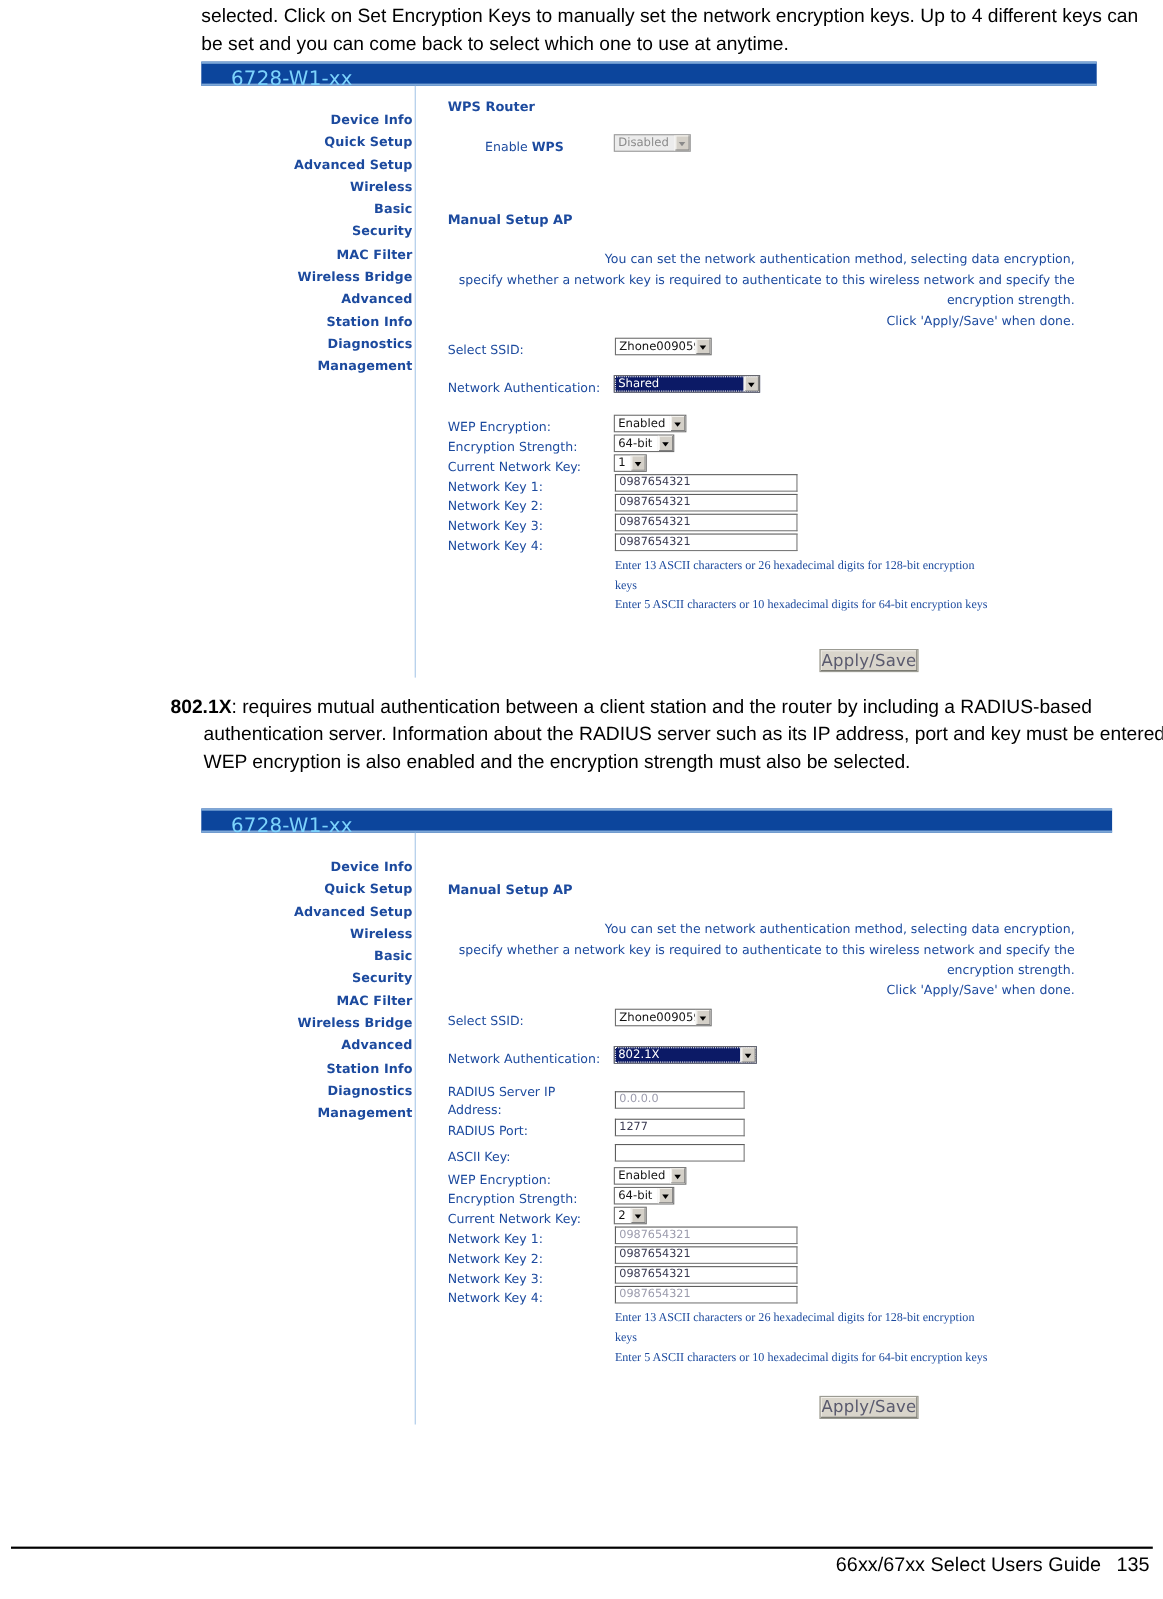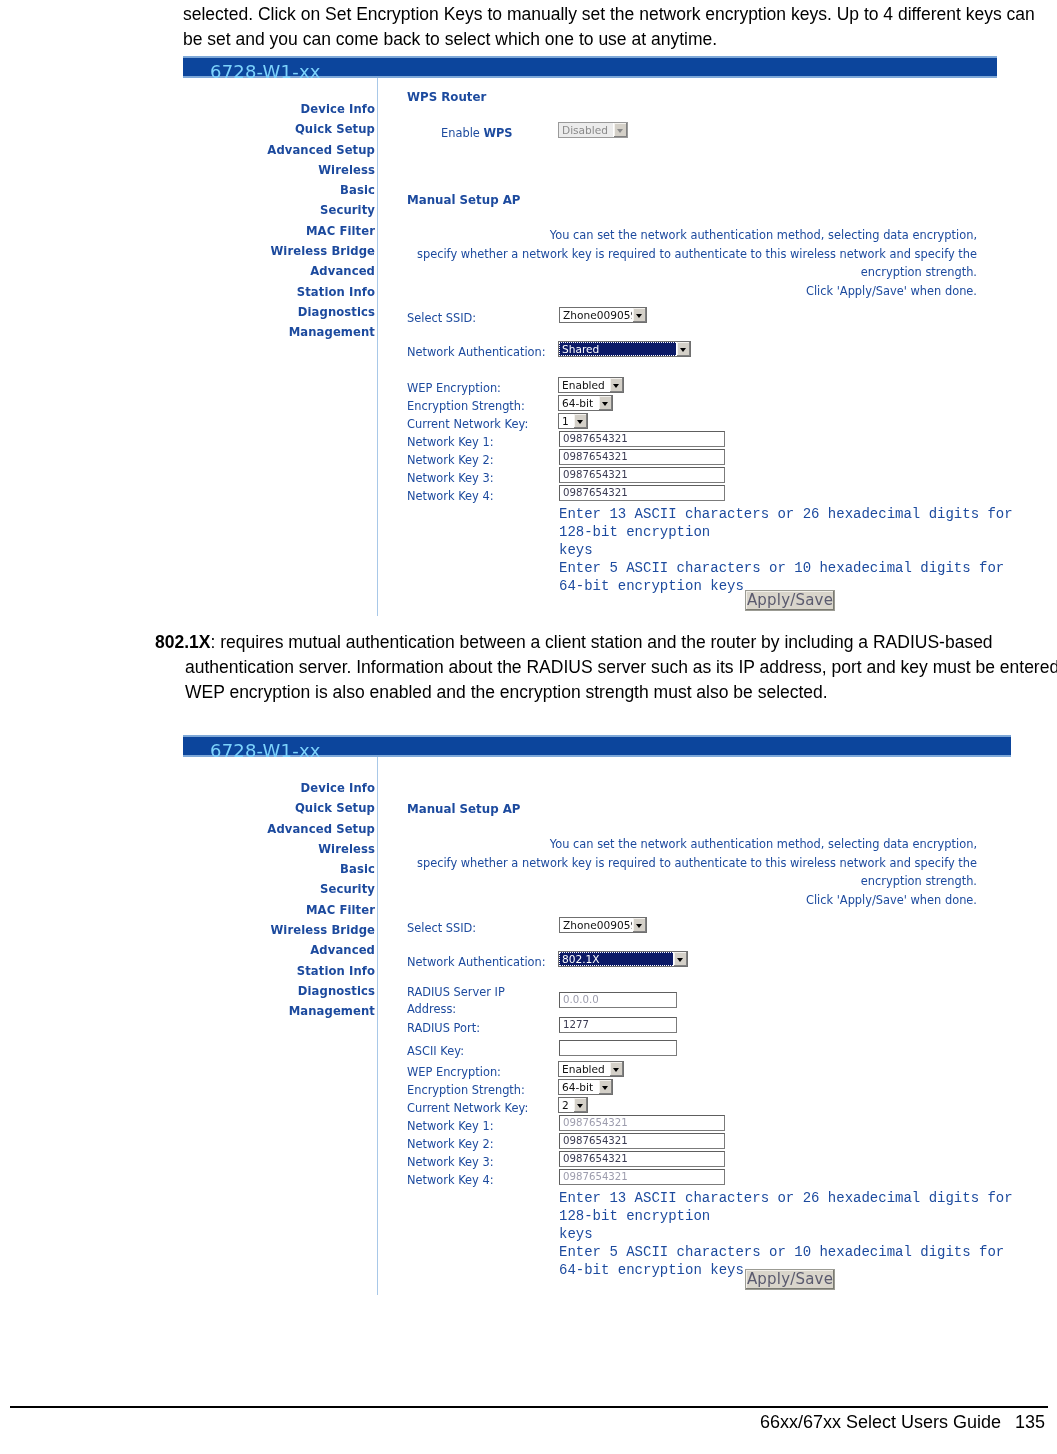--- a/index.html
+++ b/index.html
@@ -126,22 +126,22 @@
   .ui-text {
     position: absolute;
     font-family: "DejaVu Sans", sans-serif;
     font-size: 11.4px;
     color: #1c4a9e;
     line-height: 18.5px;
     text-align: right;
   }
   .ui-hint {
     position: absolute;
-    font-family: Liberation Mono, monospace;
-    font-size: 14px;
+    font-family: Liberation Serif, serif;
+    font-size: 11px;
     color: #1c4a9e;
     line-height: 18px;
   }
 
   
   .wselect {
     position: absolute;
     height: 16px;
     box-sizing: border-box;
     border: 1px solid #6f6f6f;

